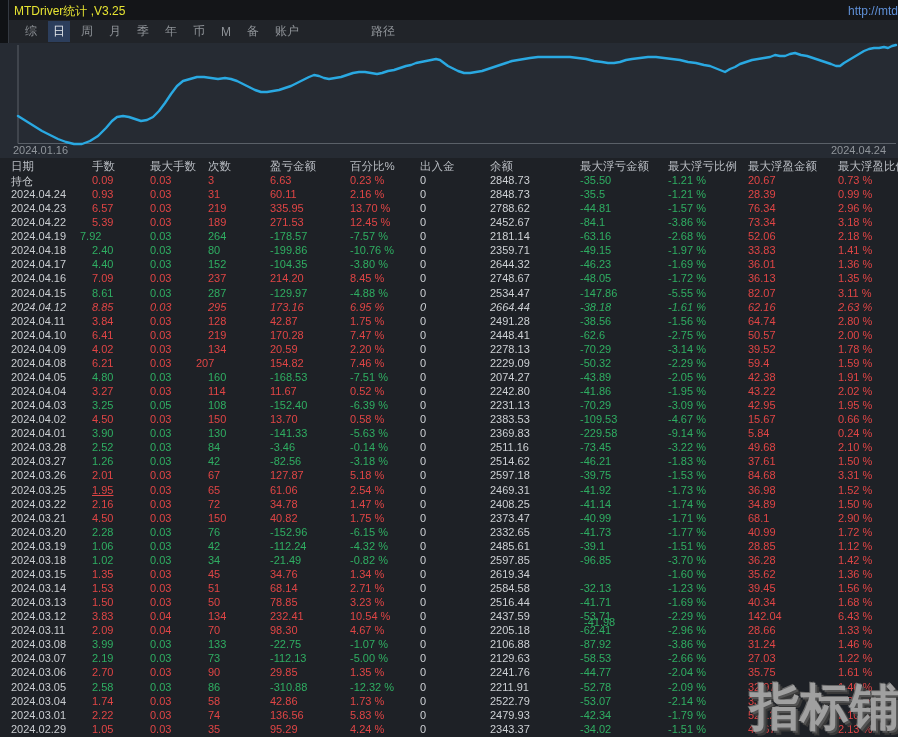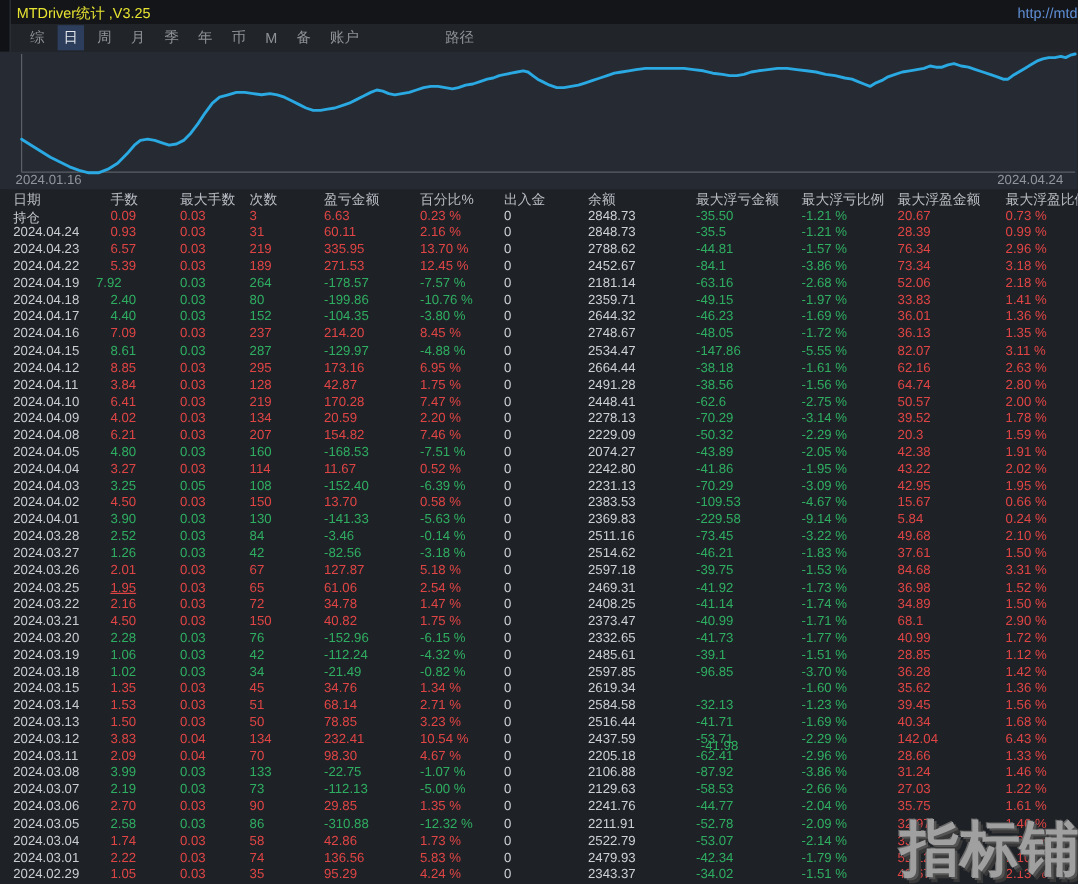--- a/index.html
+++ b/index.html
@@ -241,21 +241,21 @@
           <span class="c-green" style="left: 208px;">287</span>
           <span class="c-green" style="left: 270px;">-129.97</span>
           <span class="c-green" style="left: 350px;">-4.88 %</span>
           <span class="c-white" style="left: 420px;">0</span>
           <span class="c-white" style="left: 490px;">2534.47</span>
           <span class="c-green" style="left: 580px;">-147.86</span>
           <span class="c-green" style="left: 668px;">-5.55 %</span>
           <span class="c-red" style="left: 748px;">82.07</span>
           <span class="c-red" style="left: 838px;">3.11 %</span>
         </div>
-        <div class="trow" style="top: 126.63px;">
+        <div class="trow" style="top: 126.63px; font-style: italic;">
           <span class="c-date" style="left: 11px;">2024.04.12</span>
           <span class="c-red" style="left: 92px;">8.85</span>
           <span class="c-red" style="left: 150px;">0.03</span>
           <span class="c-red" style="left: 208px;">295</span>
           <span class="c-red" style="left: 270px;">173.16</span>
           <span class="c-red" style="left: 350px;">6.95 %</span>
           <span class="c-white" style="left: 420px;">0</span>
           <span class="c-white" style="left: 490px;">2664.44</span>
           <span class="c-green" style="left: 580px;">-38.18</span>
           <span class="c-green" style="left: 668px;">-1.61 %</span>
@@ -301,28 +301,28 @@
           <span class="c-white" style="left: 490px;">2278.13</span>
           <span class="c-green" style="left: 580px;">-70.29</span>
           <span class="c-green" style="left: 668px;">-3.14 %</span>
           <span class="c-red" style="left: 748px;">39.52</span>
           <span class="c-red" style="left: 838px;">1.78 %</span>
         </div>
         <div class="trow" style="top: 182.91px;">
           <span class="c-date" style="left: 11px;">2024.04.08</span>
           <span class="c-red" style="left: 92px;">6.21</span>
           <span class="c-red" style="left: 150px;">0.03</span>
-          <span class="c-red" style="left: 208px;">207</span>
+          <span class="c-red" style="left: 196px;">207</span>
           <span class="c-red" style="left: 270px;">154.82</span>
           <span class="c-red" style="left: 350px;">7.46 %</span>
           <span class="c-white" style="left: 420px;">0</span>
           <span class="c-white" style="left: 490px;">2229.09</span>
           <span class="c-green" style="left: 580px;">-50.32</span>
           <span class="c-green" style="left: 668px;">-2.29 %</span>
-          <span class="c-red" style="left: 748px;">20.3</span>
+          <span class="c-red" style="left: 748px;">59.4</span>
           <span class="c-red" style="left: 838px;">1.59 %</span>
         </div>
         <div class="trow" style="top: 196.98px;">
           <span class="c-date" style="left: 11px;">2024.04.05</span>
           <span class="c-green" style="left: 92px;">4.80</span>
           <span class="c-green" style="left: 150px;">0.03</span>
           <span class="c-green" style="left: 208px;">160</span>
           <span class="c-green" style="left: 270px;">-168.53</span>
           <span class="c-green" style="left: 350px;">-7.51 %</span>
           <span class="c-white" style="left: 420px;">0</span>

